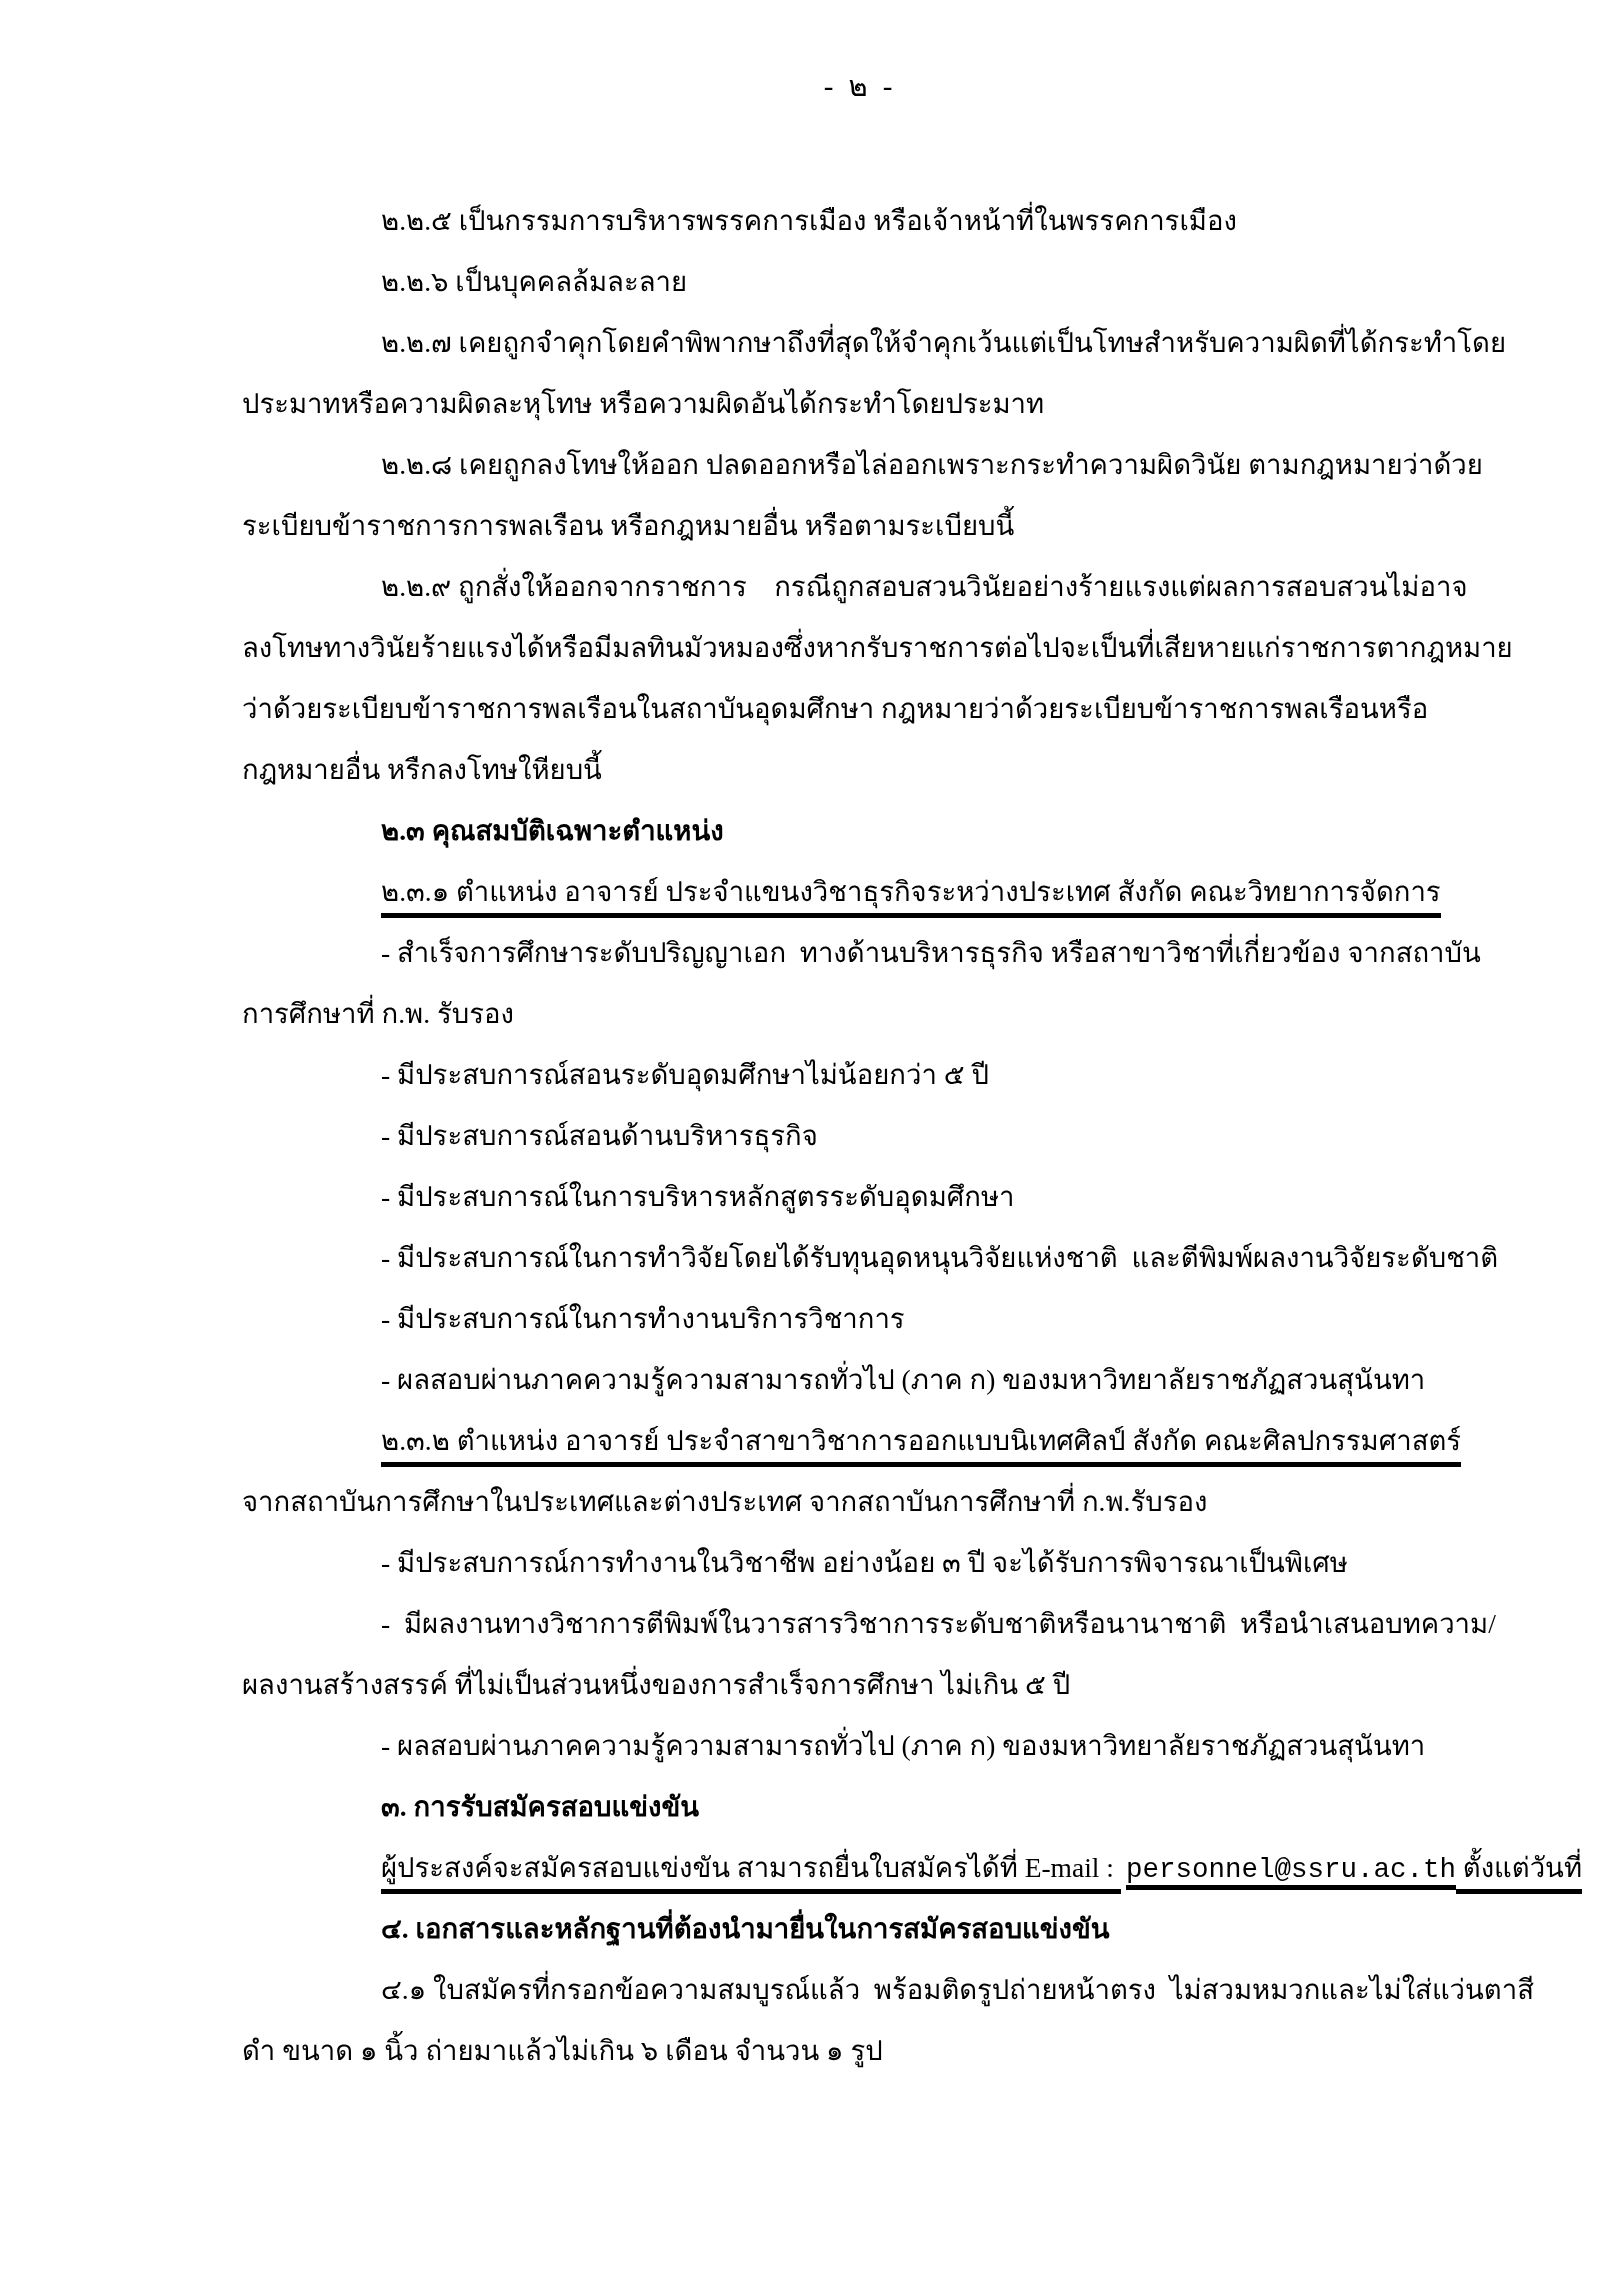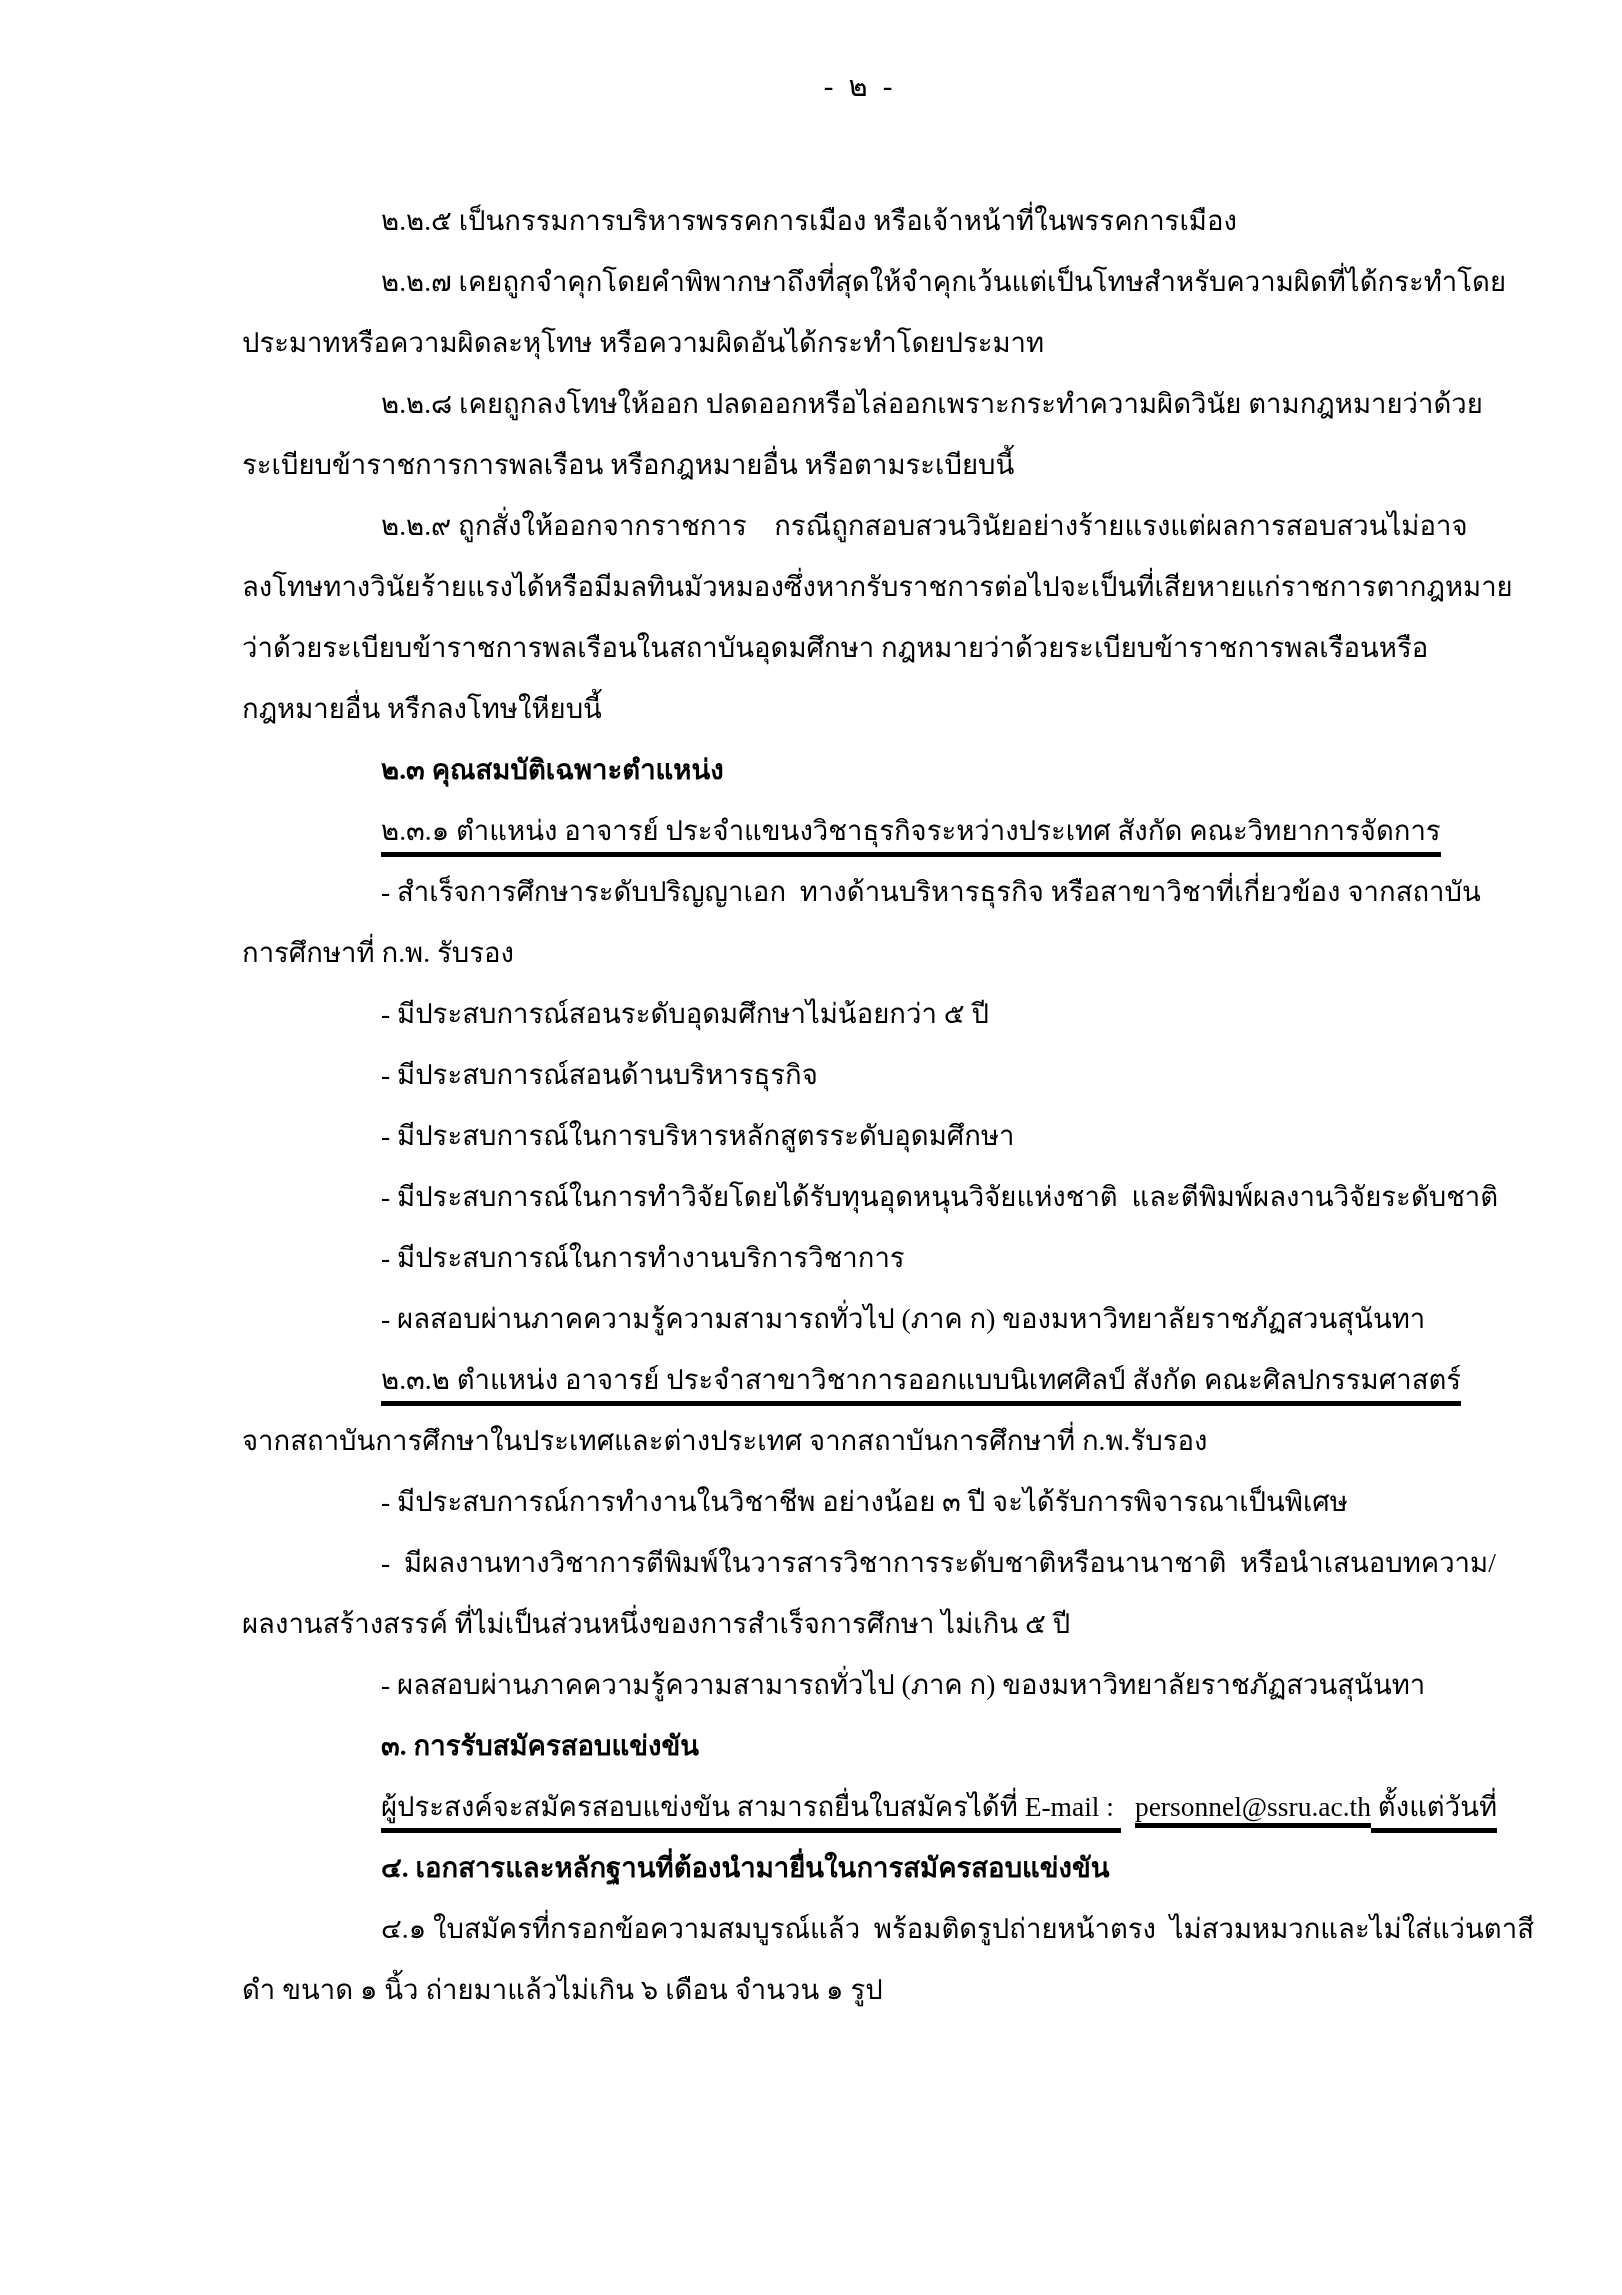--- a/index.html
+++ b/index.html
@@ -31,32 +31,33 @@
     white-space:pre;
   }
   .ind{padding-left:139px;}
   .bold{font-weight:bold;}
   .u{
     display:inline-block;
     line-height:normal;
     border-bottom:5.9px solid #000;
     padding-bottom:0;
   }
-  .gap{margin-left:14px;}
+  .gap{margin-left:5px;font-family:Liberation Mono, monospace;}
   a.email{color:#000;text-decoration:none;}
 </style>
 </head>
 <body>
 
 <div class="page">
 
   <div class="pagenum">- ๒ -</div>
 
   <div class="body-area">
     <div class="line ind">๒.๒.๕ เป็นกรรมการบริหารพรรคการเมือง หรือเจ้าหน้าที่ในพรรคการเมือง</div>
+    <div class="line ind">๒.๒.๖ เป็นบุคคลล้มละลาย</div>
     <div class="line ind">๒.๒.๗ เคยถูกจำคุกโดยคำพิพากษาถึงที่สุดให้จำคุกเว้นแต่เป็นโทษสำหรับความผิดที่ได้กระทำโดย</div>
     <div class="line">ประมาทหรือความผิดละหุโทษ หรือความผิดอันได้กระทำโดยประมาท</div>
     <div class="line ind">๒.๒.๘ เคยถูกลงโทษให้ออก ปลดออกหรือไล่ออกเพราะกระทำความผิดวินัย ตามกฎหมายว่าด้วย</div>
     <div class="line">ระเบียบข้าราชการการพลเรือน หรือกฎหมายอื่น หรือตามระเบียบนี้</div>
     <div class="line ind">๒.๒.๙ ถูกสั่งให้ออกจากราชการ    กรณีถูกสอบสวนวินัยอย่างร้ายแรงแต่ผลการสอบสวนไม่อาจ</div>
     <div class="line">ลงโทษทางวินัยร้ายแรงได้หรือมีมลทินมัวหมองซึ่งหากรับราชการต่อไปจะเป็นที่เสียหายแก่ราชการตากฎหมาย</div>
     <div class="line">ว่าด้วยระเบียบข้าราชการพลเรือนในสถาบันอุดมศึกษา กฎหมายว่าด้วยระเบียบข้าราชการพลเรือนหรือ</div>
     <div class="line">กฎหมายอื่น หรืกลงโทษใหียบนี้</div>
 
     <div class="line ind bold">๒.๓ คุณสมบัติเฉพาะตำแหน่ง</div>

